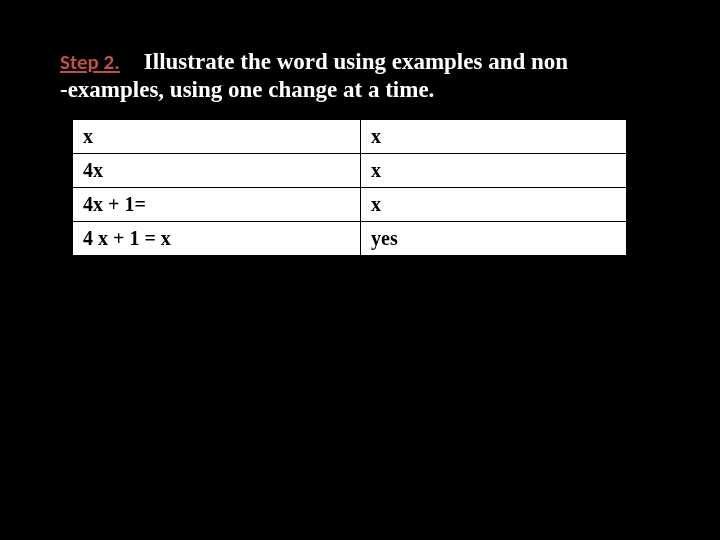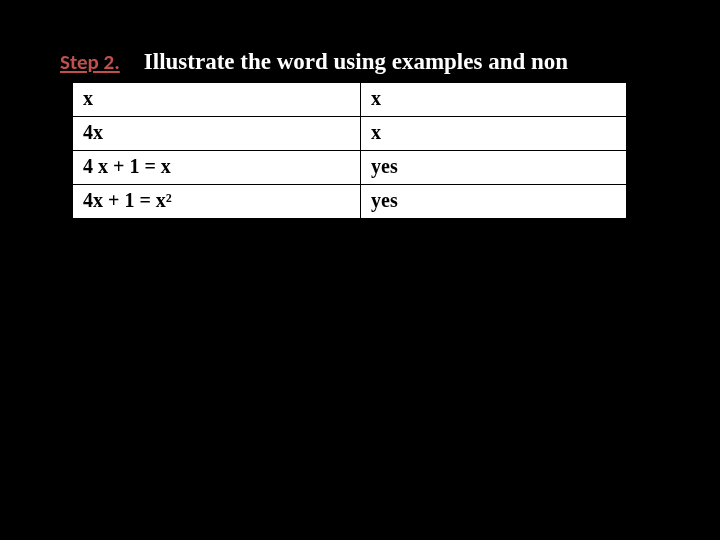--- a/index.html
+++ b/index.html
@@ -11,21 +11,21 @@
       overflow: hidden;
     }
     .page {
       padding: 48px 60px 0 60px;
     }
     .heading {
       color: #fff;
       font-size: 23px;
       font-weight: bold;
       line-height: 1.2;
-      margin-bottom: 6px;
+      margin-bottom: 16px;
     }
     .step-label {
       color: #c0504d;
       font-family: Calibri, Arial, sans-serif;
       font-weight: bold;
       font-size: 21px;
       text-decoration: underline;
       margin-right: 24px;
     }
     .heading-text {
@@ -51,36 +51,37 @@
     
     .tight td { padding-top: 3px; padding-bottom: 4px; }
   </style>
 </head>
 <body>
 
 <div class="page">
 
   <div class="heading">
     <span class="step-label">Step 2.</span><span class="heading-text">Illustrate the word using examples and non</span><br>
+    <span class="heading-text">-examples, using one change at a time.</span>
   </div>
 
   <table class="tbl tight">
     <tbody>
       <tr>
         <td class="col0">x</td>
         <td class="col1">x</td>
       </tr>
       <tr>
         <td class="col0">4x</td>
         <td class="col1">x</td>
       </tr>
       <tr>
-        <td class="col0">4 x + 1 = x</td>
-        <td class="col1">yes</td>
+        <td class="col0">4x + 1=</td>
+        <td class="col1">x</td>
       </tr>
       <tr>
-        <td class="col0">4x + 1   = x²</td>
+        <td class="col0">4 x + 1 = x</td>
         <td class="col1">yes</td>
       </tr>
     </tbody>
   </table>
 
 </div>
 
 </body></html>

